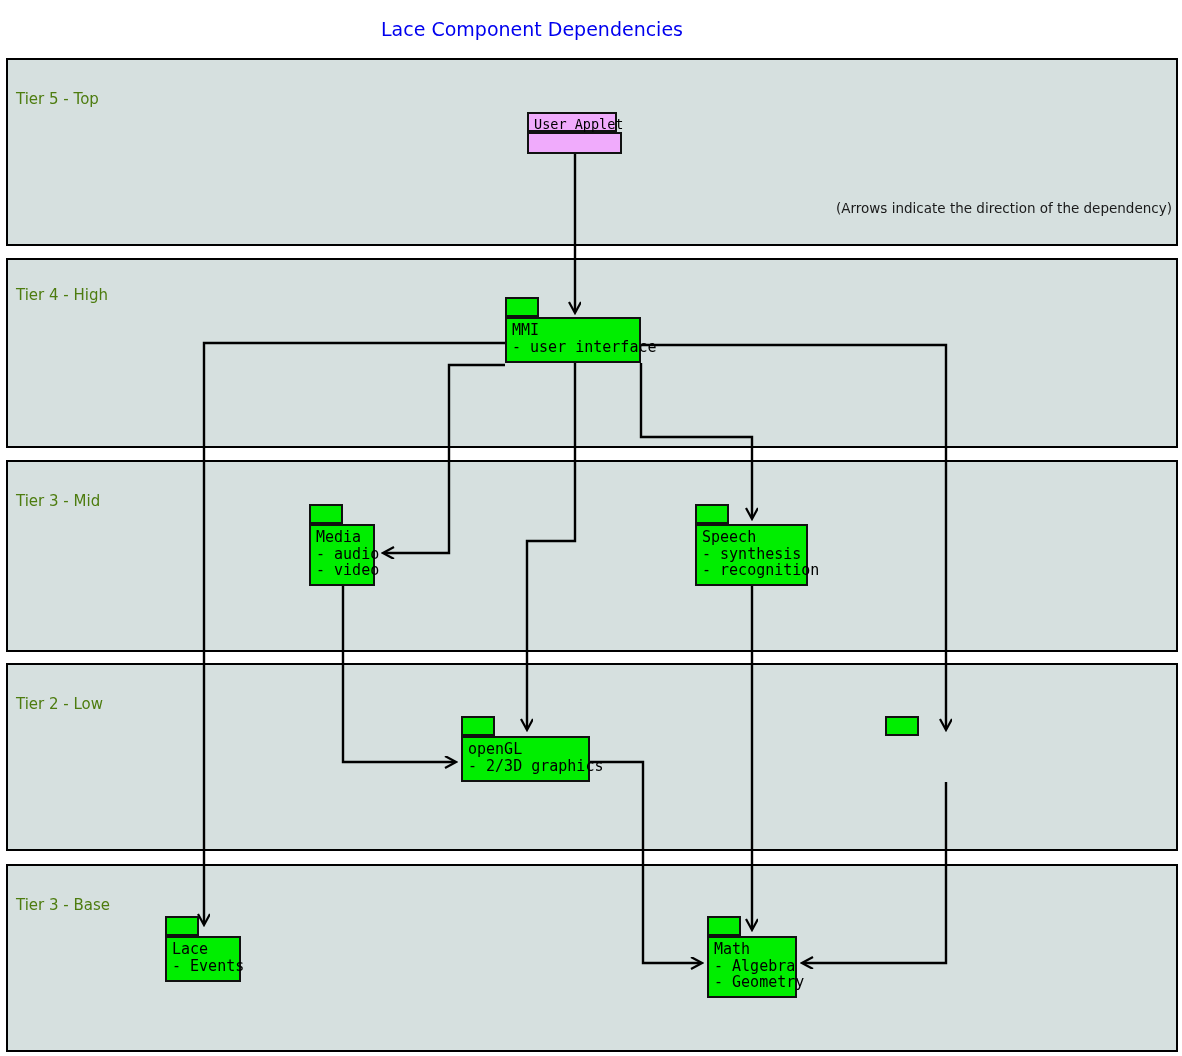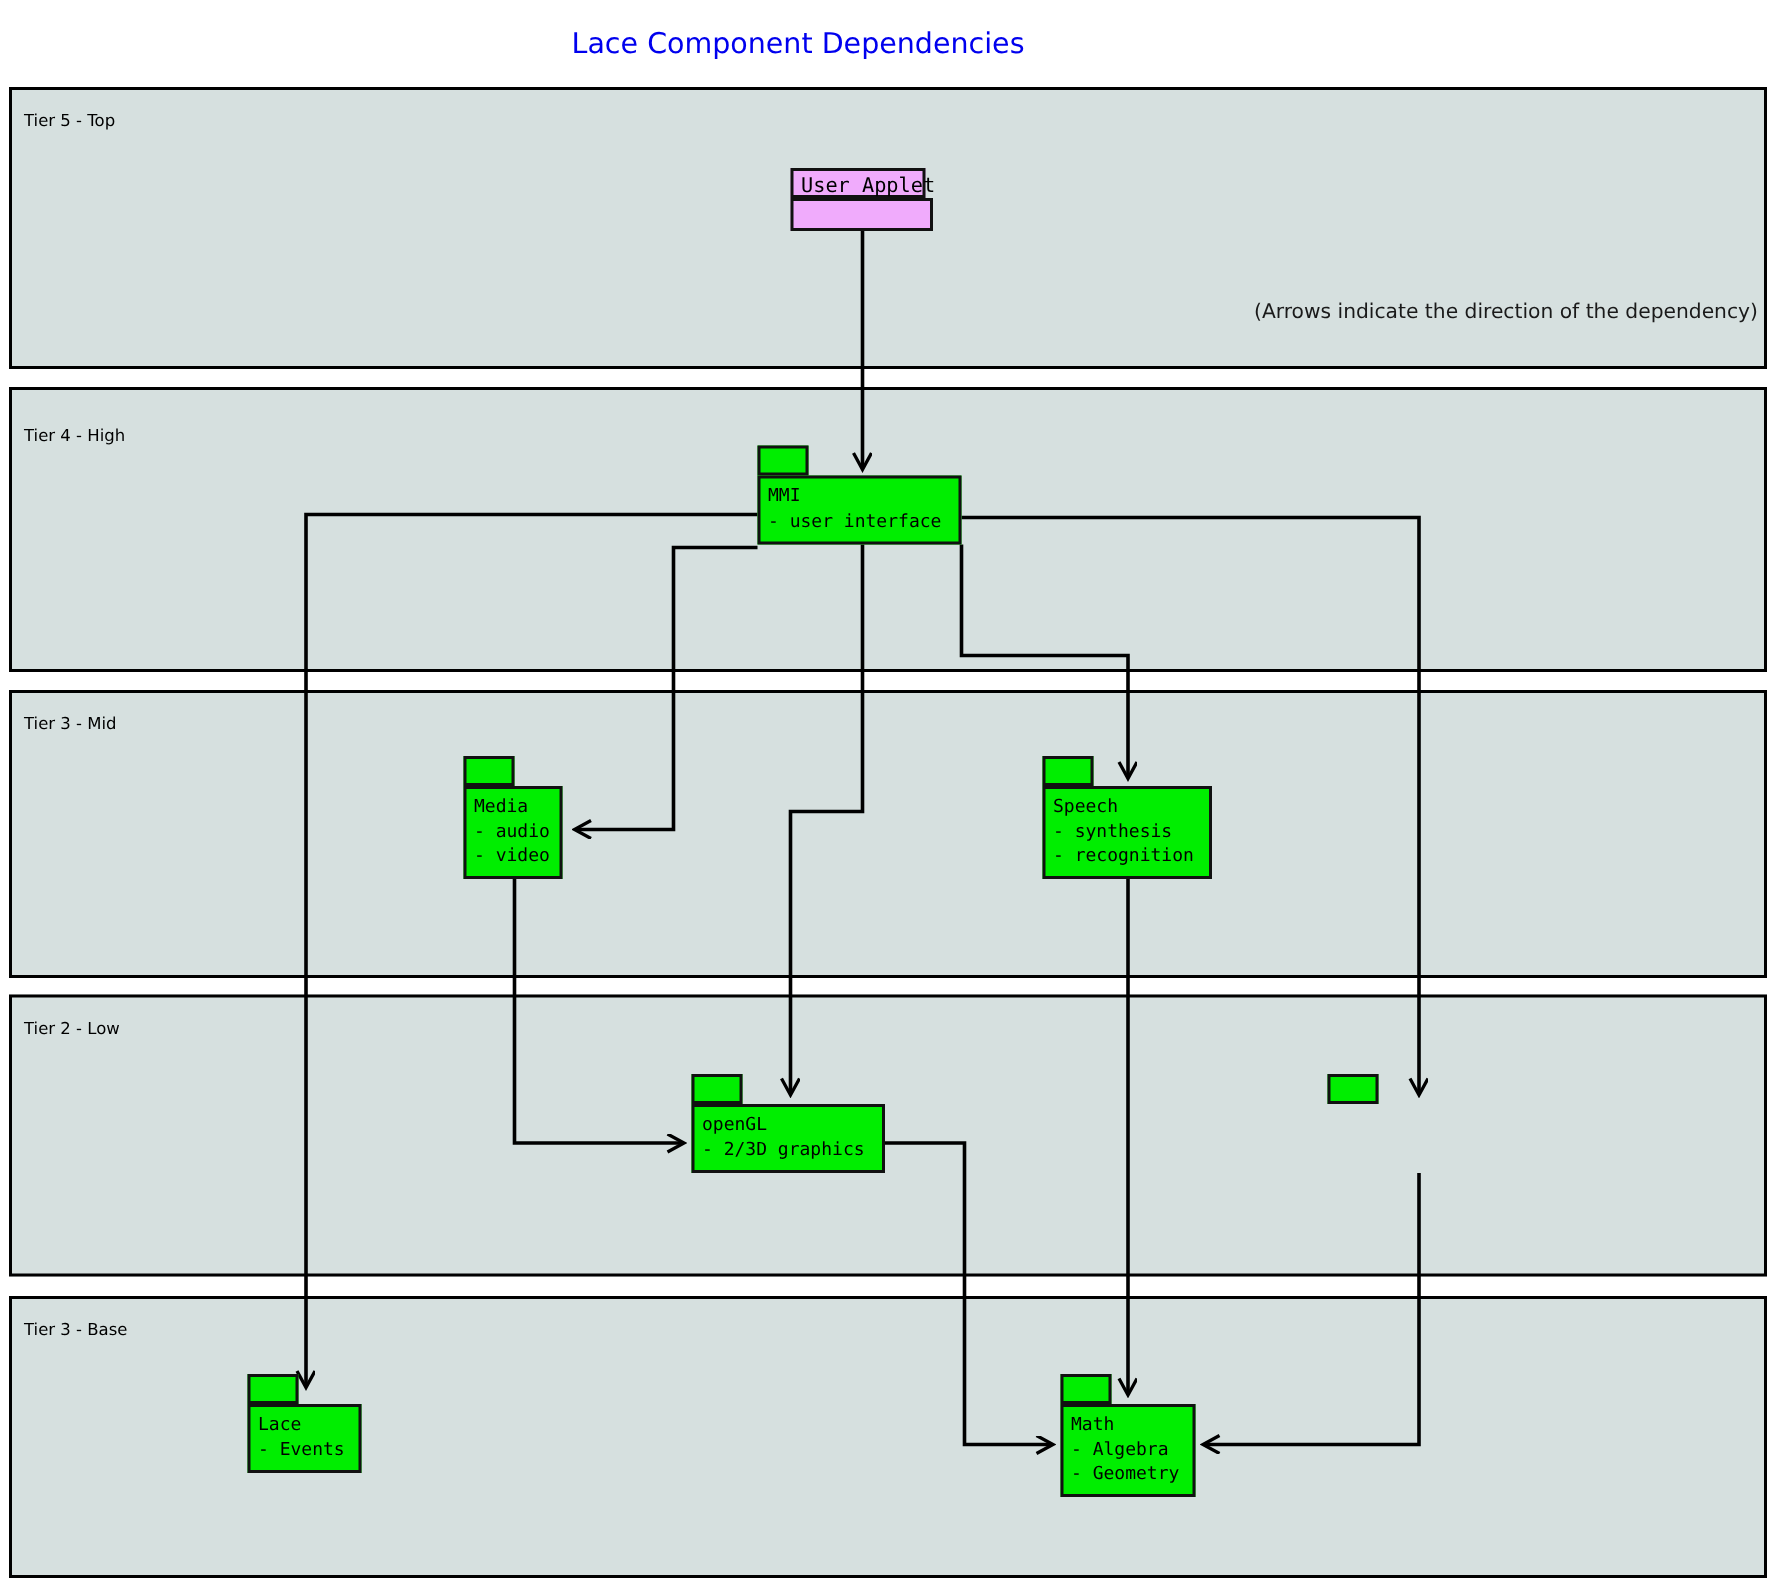--- a/index.html
+++ b/index.html
@@ -2,44 +2,44 @@
 <html><head>
 <meta charset="utf-8">
 <style>
   html,body{margin:0;padding:0;background:#ffffff;}
   body{width:1182px;height:1056px;overflow:hidden;
        font-family:"DejaVu Sans","Liberation Sans",sans-serif;}
   #stage{position:relative;width:1182px;height:1056px;}
   .title{position:absolute;left:0;top:18px;width:1064px;text-align:center;
          color:#0000ee;font-size:19px;font-family:"DejaVu Sans","Liberation Sans",sans-serif;}
   .tier{position:absolute;background:#d6e0df;border:2px solid #000;box-sizing:border-box;}
-  .tier-label{position:absolute;font-size:11px;color:#000000;white-space:nowrap;}
+  .tier-label{position:absolute;font-size:15px;color:#4d7c0f;white-space:nowrap;margin-top:16px;}
   .note{position:absolute;font-size:13.5px;color:#1a1a1a;white-space:nowrap;}
   .pkg{position:absolute;}
   .pkg .tab{position:absolute;left:0;top:0;box-sizing:border-box;border:2.5px solid #111;}
   .pkg .body{position:absolute;left:0;box-sizing:border-box;border:2.5px solid #111;
              font-family:"DejaVu Sans Mono","Liberation Mono",monospace;
-             font-size:12px;line-height:16.6px;color:#000;padding:3px 0 0 5px;
+             font-size:15px;line-height:16.6px;color:#000;padding:3px 0 0 5px;
              white-space:pre;}
   .pkg.green .tab,.pkg.green .body{background:#00ee00;}
   .pkg.orange .tab,.pkg.orange .body{background:#f0abfc;}
   svg.wires{position:absolute;left:0;top:0;width:1182px;height:1056px;pointer-events:none;}
 </style>
 </head>
 <body>
 
 <div id="stage">
 
   <div class="title">Lace Component Dependencies</div>
 
   <div id="tiers">
       <div class="tier" style="left: 6px; top: 58px; width: 1172px; height: 188px;"></div>
       <div class="tier-label" style="left: 16px; top: 74px;">Tier 5 - Top</div>
       <div class="tier" style="left: 6px; top: 258px; width: 1172px; height: 190px;"></div>
-      <div class="tier-label" style="left: 16px; top: 284px;">Tier 4 - High</div>
+      <div class="tier-label" style="left: 16px; top: 270px;">Tier 4 - High</div>
       <div class="tier" style="left: 6px; top: 460px; width: 1172px; height: 192px;"></div>
       <div class="tier-label" style="left: 16px; top: 476px;">Tier 3 - Mid</div>
       <div class="tier" style="left: 6px; top: 663px; width: 1172px; height: 188px;"></div>
       <div class="tier-label" style="left: 16px; top: 679px;">Tier 2 - Low</div>
       <div class="tier" style="left: 6px; top: 864px; width: 1172px; height: 188px;"></div>
       <div class="tier-label" style="left: 16px; top: 880px;">Tier 3 - Base</div>
     </div>
 
   <svg class="wires" viewBox="0 0 1182 1056">
     <defs>

